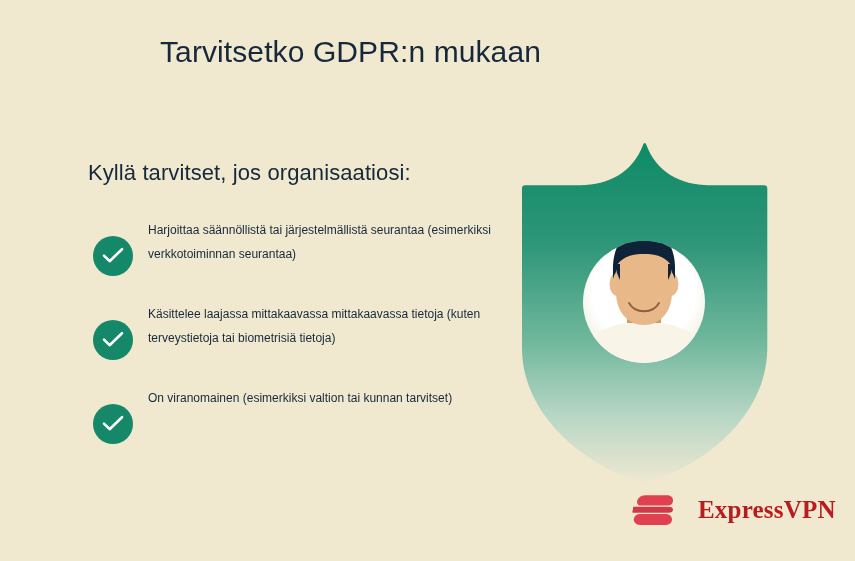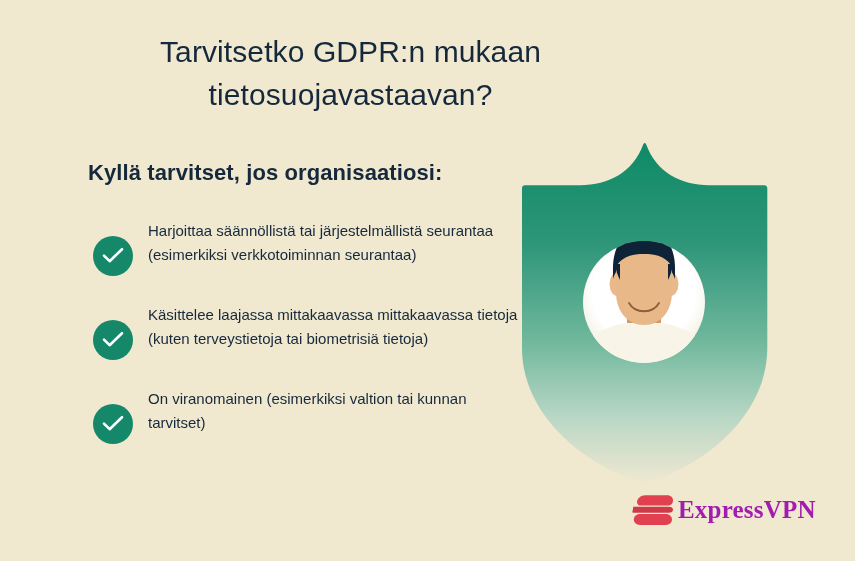--- a/index.html
+++ b/index.html
@@ -36,21 +36,21 @@
     letter-spacing: 0.1px;
   }
 
   
   .subheading {
     position: absolute;
     left: 88px;
     top: 160px;
     color: #16293c;
     font-size: 22px;
-    font-weight: 700;
+    font-weight: 400;
     letter-spacing: 0.1px;
     white-space: nowrap;
   }
 
   
   .bullets {
     position: absolute;
     left: 93px;
     top: 219px;
     width: 430px;
@@ -70,21 +70,21 @@
     position: relative;
   }
   .check-circle svg {
     position: absolute;
     left: 9px;
     top: 11px;
   }
   .bullet-text {
     margin-left: 15px;
     color: #16293c;
-    font-size: 15px;
+    font-size: 12px;
     line-height: 23.5px;
     font-weight: 400;
   }
 
   
   .shield-wrap {
     position: absolute;
     left: 505px;
     top: 140px;
     width: 280px;
@@ -101,37 +101,36 @@
     top: 492px;
     display: flex;
     align-items: center;
   }
   .logo-mark {
     flex: 0 0 auto;
     width: 42px;
     height: 36px;
   }
   .logo-text {
-    margin-left: 4px;
-    color: #a21caf;
+    margin-left: 24px;
+    color: #b91c1c;
     font-family: "Liberation Serif", serif;
     font-size: 25px;
     font-weight: 700;
     letter-spacing: 0.2px;
     line-height: 26px;
   }
 </style>
 </head>
 <body>
 
 <div id="infographic">
 
   <div class="title-block">
     <div class="title-line">Tarvitsetko GDPR:n mukaan</div>
-    <div class="title-line">tietosuojavastaavan?</div>
   </div>
 
   <div class="subheading">Kyllä tarvitset, jos organisaatiosi:</div>
 
   <div class="bullets">
 
     <div class="bullet-row">
       <div class="check-circle">
         <svg width="22" height="18" viewBox="0 0 22 18" fill="none" aria-hidden="true">
           <path d="M2 8.6 L7.6 14.2 L20 2.2" stroke="#ffffff" stroke-width="2.6" stroke-linecap="round" stroke-linejoin="round"></path>

